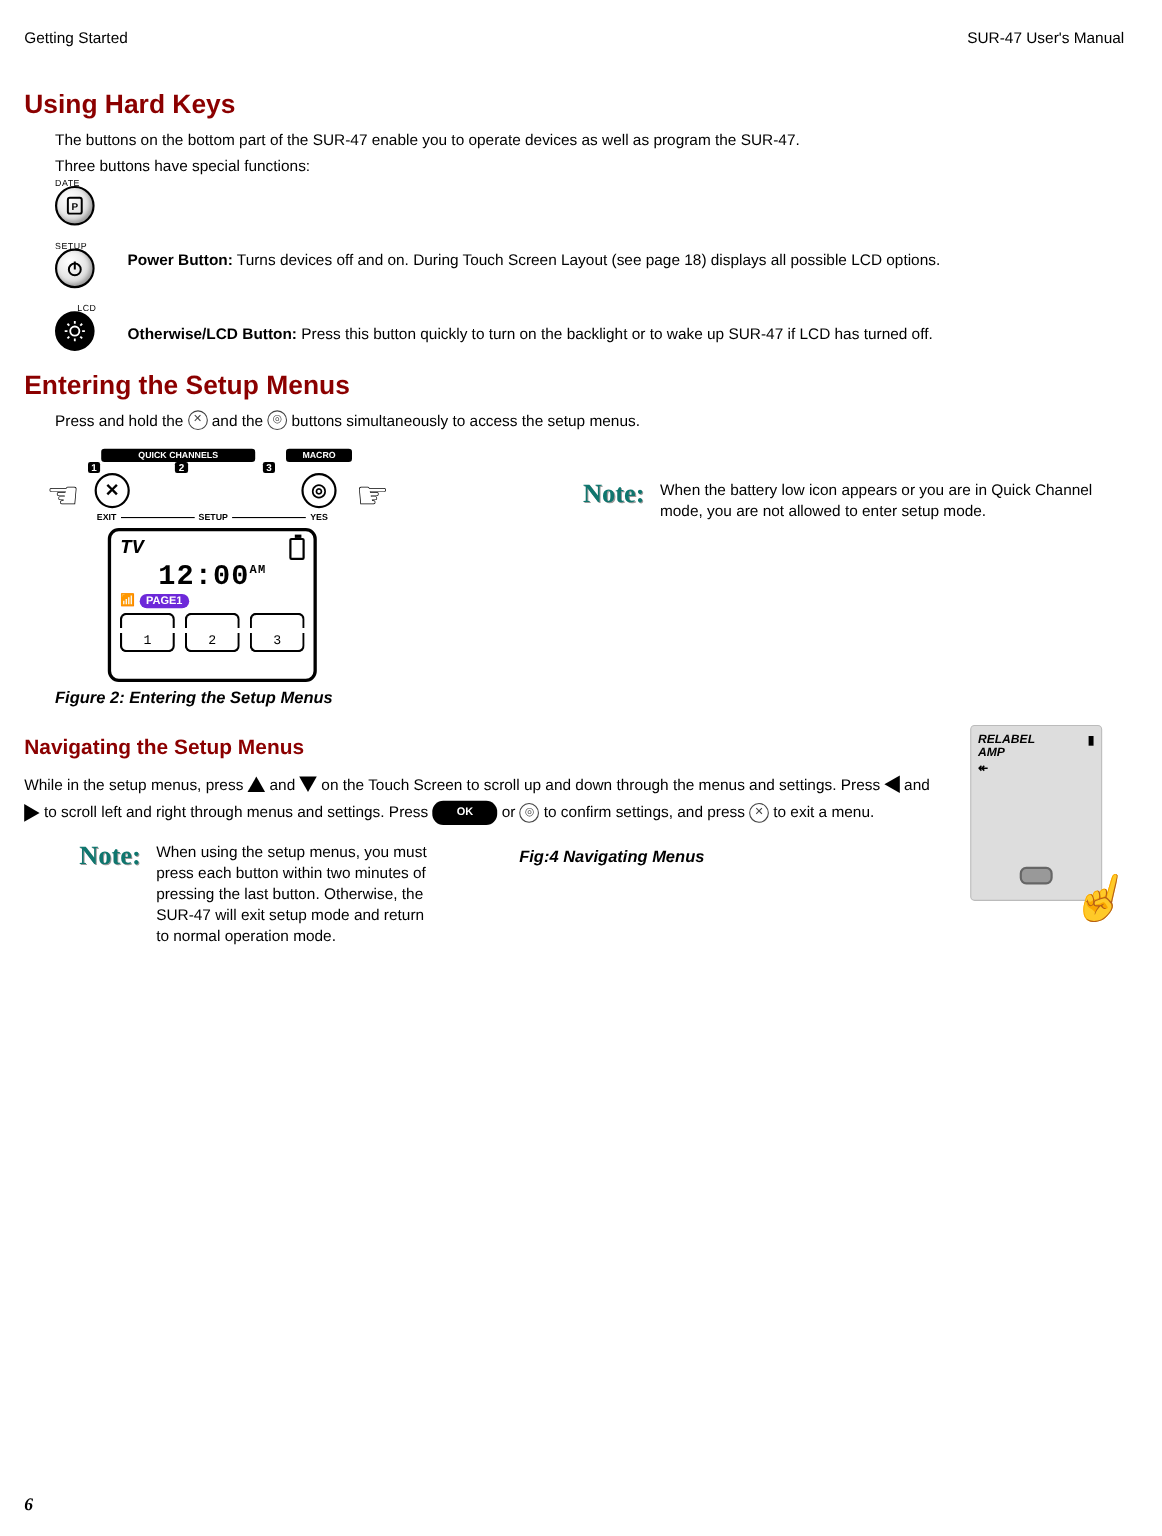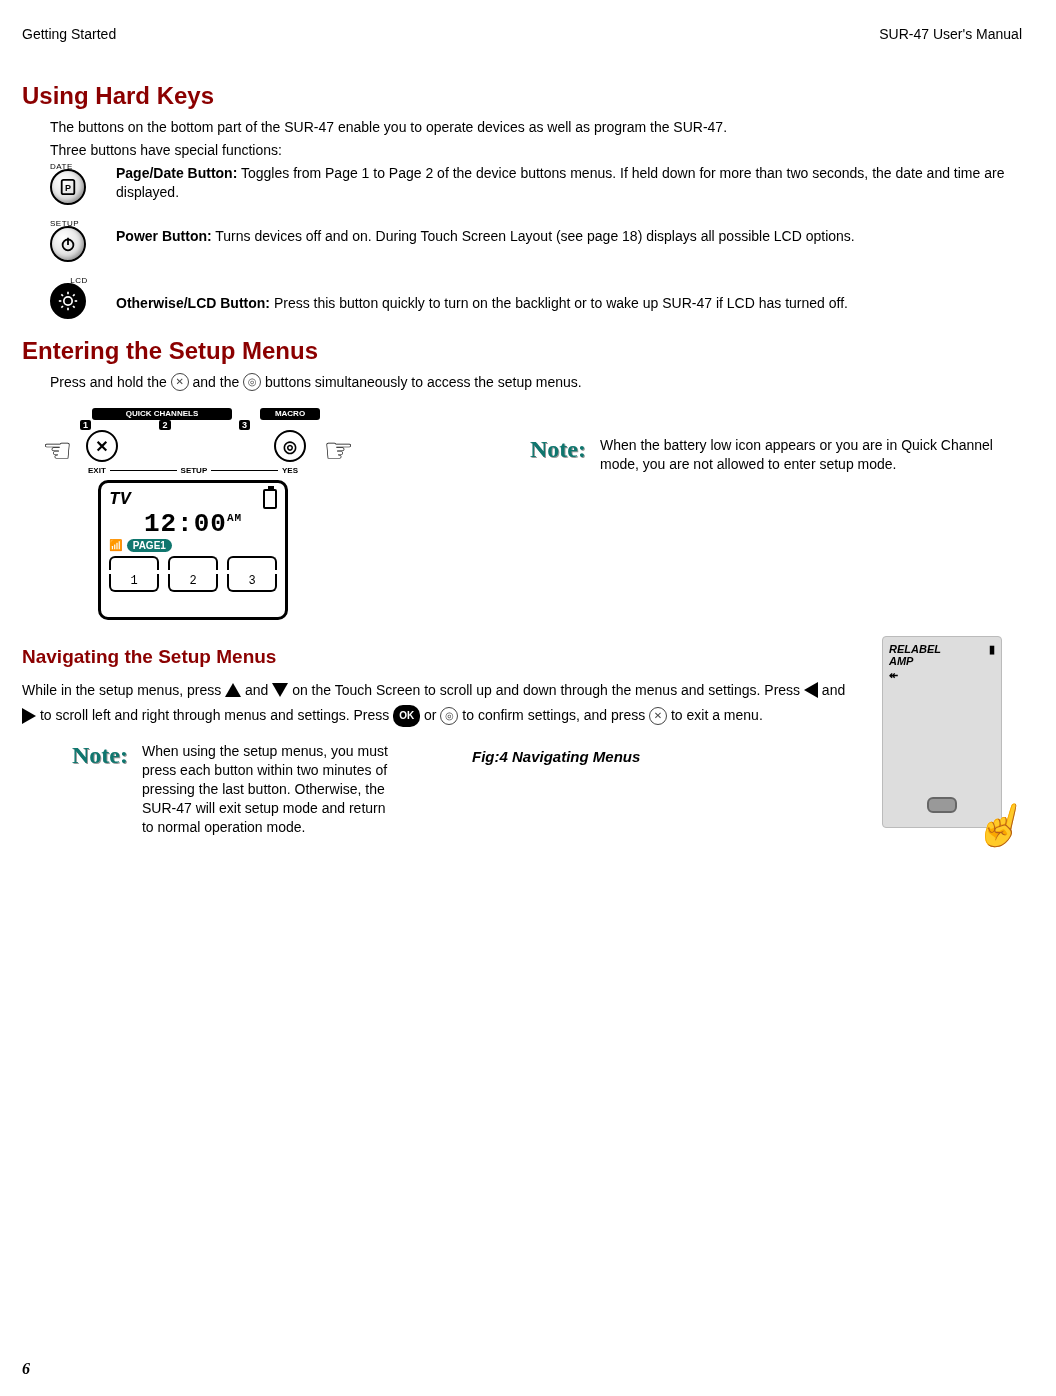--- a/index.html
+++ b/index.html
@@ -92,21 +92,21 @@
     position: relative;
     top: -1px;
   }
   .arrow-up { border-left: 8px solid transparent; border-right: 8px solid transparent; border-bottom: 14px solid #000; }
   .arrow-down { border-left: 8px solid transparent; border-right: 8px solid transparent; border-top: 14px solid #000; }
   .arrow-left { border-top: 8px solid transparent; border-bottom: 8px solid transparent; border-right: 14px solid #000; }
   .arrow-right { border-top: 8px solid transparent; border-bottom: 8px solid transparent; border-left: 14px solid #000; }
   .ok-pill {
     display: inline-block; vertical-align: middle;
     background: #000; color: #fff; border-radius: 10px;
-    font-size: 10px; font-weight: bold; padding: 2px 6px;
+    font-size: 10px; font-weight: bold; padding: 2px 22px;
     position: relative; top: -1px;
   }
   .fig-caption {
     font-family: Arial, sans-serif;
     font-weight: bold;
     font-style: italic;
     font-size: 15px;
     margin: 6px 0 0 28px;
   }
   .fig-caption-r {
@@ -153,21 +153,21 @@
     content: ""; position: absolute; top: -5px; left: 3px;
     width: 6px; height: 3px; background: #000;
   }
   .lcd-fig .time {
     text-align: center; font-size: 26px; font-weight: bold;
     font-family: "Courier New", monospace;
     letter-spacing: 1px;
   }
   .lcd-fig .ampm { font-size: 11px; vertical-align: super; }
   .page-badge {
-    display: inline-block; background: #0f766e; color: #fff;
+    display: inline-block; background: #6d28d9; color: #fff;
     font-family: Arial; font-size: 10px; font-weight: bold;
     border-radius: 8px; padding: 1px 6px;
   }
   .softkeys {
     display: flex; justify-content: space-between; margin-top: 4px;
   }
   .softkey {
     width: 50px; height: 18px; border: 2px solid #000;
     border-top: none;
     border-radius: 0 0 6px 6px;
@@ -224,21 +224,21 @@
   .exit-setup-yes {
     position: absolute; top: 58px; left: 38px;
     font-size: 8px; font-weight: bold;
     width: 210px; display: flex; justify-content: space-between;
   }
   .exit-setup-yes .line {
     border-top: 1px solid #000; flex: 1; margin: 4px 4px 0 4px;
   }
   .nav-fig {
     border: 1px solid #bbb; background: #ddd;
-    width: 120px; height: 192px;
+    width: 120px; height: 160px;
     border-radius: 4px;
     padding: 6px;
     font-family: "Arial Narrow", Arial; font-size: 11px;
     font-style: italic; font-weight: bold; color: #000;
     position: relative;
   }
   .nav-fig .bottom-hand {
     position: absolute; bottom: -22px; right: -22px;
     font-size: 40px;
   }
@@ -274,23 +274,20 @@
 
   <div class="icon-row">
     <div class="icon-box">
       <div class="icon-label">DATE</div>
       <div class="hard-button">
         <svg width="18" height="18" viewBox="0 0 20 20">
             <rect x="3" y="2" width="14" height="16" rx="2" fill="none" stroke="#000" stroke-width="2"></rect>
             <text x="10" y="14" font-size="10" text-anchor="middle" font-family="Arial" font-weight="bold">P</text>
           </svg>
       </div>
-    </div>
-    <div class="desc" style="padding-top:2px">
-      <strong class="btn-name">Page/Date Button:</strong><span> Toggles from Page 1 to Page 2 of the device buttons menus. If held down for more than two seconds, the date and time are displayed.</span>
     </div>
   </div>
 
   <div class="icon-row">
     <div class="icon-box">
       <div class="icon-label">SETUP</div>
       <div class="hard-button">
         <svg width="18" height="18" viewBox="0 0 20 20">
             <circle cx="10" cy="11" r="6" fill="none" stroke="#000" stroke-width="2"></circle>
             <line x1="10" y1="3" x2="10" y2="11" stroke="#000" stroke-width="2"></line>
@@ -382,20 +379,21 @@
     </div>
 
     <div style="flex:1; padding-top:28px; padding-left:150px;">
       <div class="note-block">
         <span class="note-word">Note:</span>
         <span class="note-text">When the battery low icon appears or you are in Quick Channel mode, you are not allowed to enter setup mode.</span>
       </div>
     </div>
   </div>
 
+  <div class="fig-caption">Figure 2: Entering the Setup Menus</div>
 
   <div style="display:flex; gap:20px; margin-top:10px;">
     <div style="flex:1">
       <h2 class="subsection">Navigating the Setup Menus</h2>
 
       <p style="line-height:1.8; margin:0 0 10px 0;">
         <span>While in the setup menus, press </span><span class="inline-arrow arrow-up"></span><span> and </span><span class="inline-arrow arrow-down"></span><span> on the Touch Screen to scroll up and down through the menus and settings. Press </span><span class="inline-arrow arrow-left"></span><span> and </span><span class="inline-arrow arrow-right"></span><span> to scroll left and right through menus and settings. Press </span><span class="ok-pill">OK</span><span> or </span><span class="inline-icon">◎</span><span> to confirm settings, and press </span><span class="inline-icon">✕</span><span> to exit a menu.</span>
       </p>
 
       <div style="display:flex; gap:20px; margin-left:50px; margin-top:14px;">

